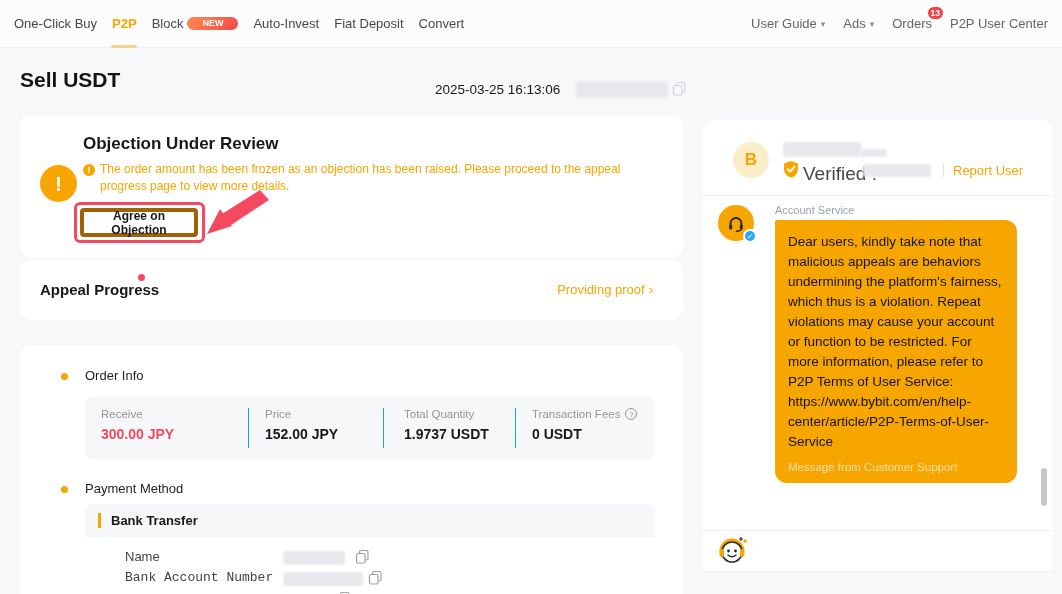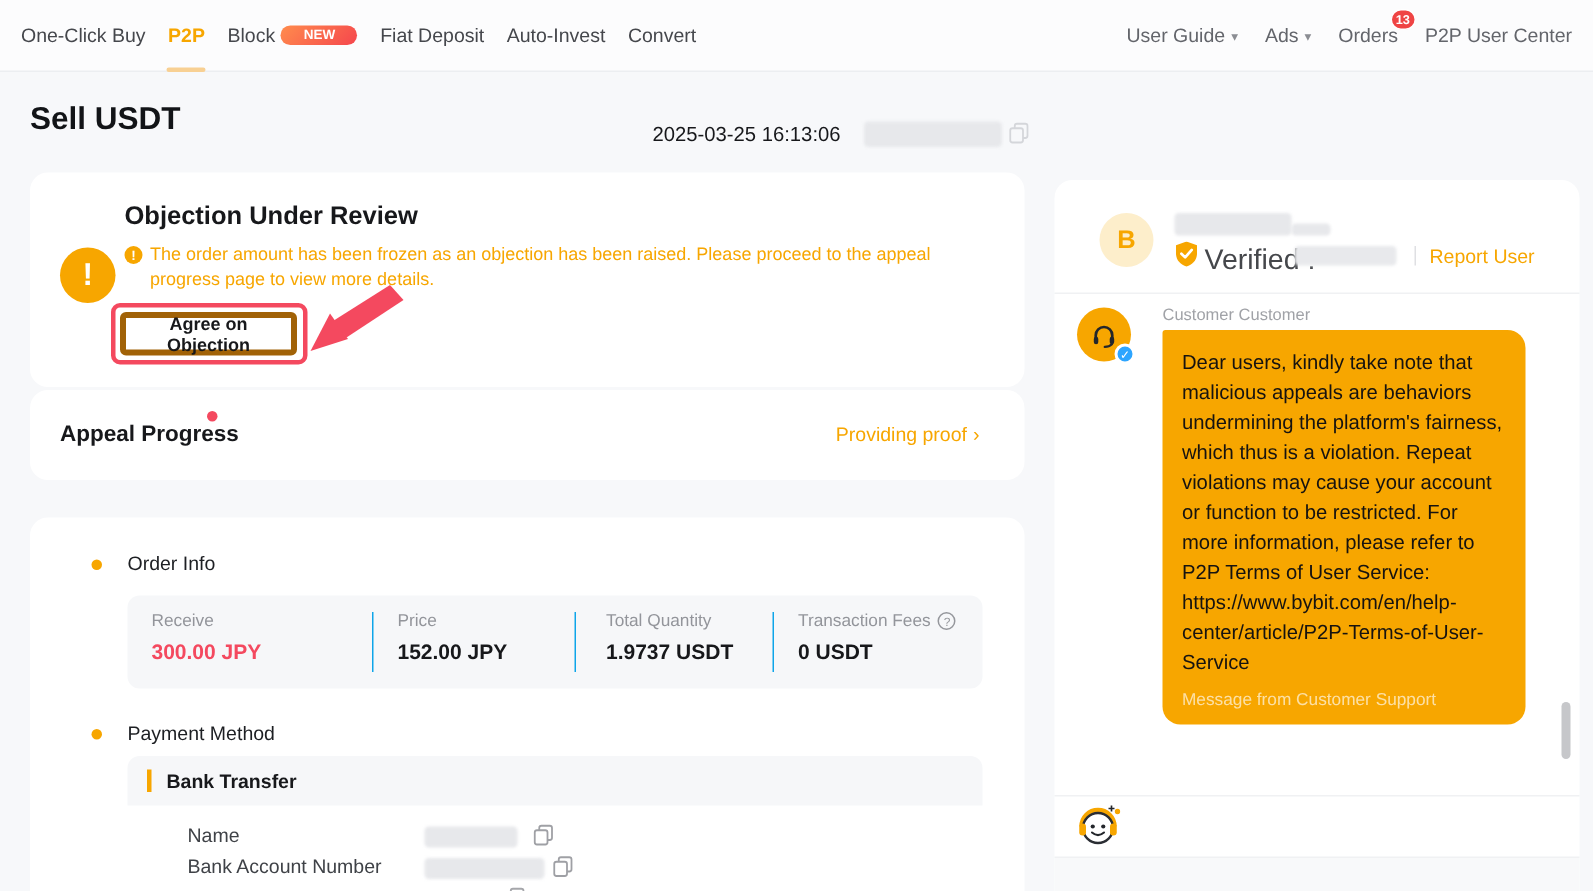--- a/index.html
+++ b/index.html
@@ -105,21 +105,21 @@
     width:12px; height:12px; margin-left:5px; border:1px solid #95979c; border-radius:50%;
     font-size:8px; color:#95979c; cursor:pointer;
   }
   .bt-header {
     position:absolute; left:65px; top:159px; width:570px; height:33px;
     background:#f6f7f9; border-radius:8px 8px 0 0; display:flex; align-items:center;
   }
   .bt-bar { width:3px; height:15px; background:#f7a600; margin-left:13px; }
   .bt-name { margin-left:10px; font-size:13px; font-weight:700; color:#17181b; }
   .pay-row { position:absolute; left:105px; font-size:13px; color:#3f4247; }
-  .r1 { top:204px; } .r2 { top:225px; }
+  .r1 { top:204px; } .r2 { top:225px;font-family:Liberation Mono, monospace; }
   .row-pill { position:absolute; top:2px; height:14px; }
   .p1 { left:158px; width:62px; } .p2 { left:158px; width:80px; }
   .row-copy { position:absolute; top:0; opacity:.75; }
   .rc1 { left:230px; } .rc2 { left:243px; }
   .copy-partial { position:absolute; left:316px; top:246px; opacity:.7; }
   
   .buyer-avatar {
     position:absolute; left:30px; top:22px; width:36px; height:36px; border-radius:50%;
     background:#fdeecb; color:#f7a600; font-weight:700; font-size:17px;
     display:flex; align-items:center; justify-content:center;
@@ -158,22 +158,22 @@
 <body>
 
 <div class="topnav">
   <div class="nav-left">
     <span class="nav-item">One-Click Buy</span>
     <span class="nav-item active">P2P</span>
     <span class="nav-item">
       <span>Block</span>
       <span class="new-badge">NEW</span>
     </span>
+    <span class="nav-item">Auto-Invest</span>
     <span class="nav-item">Fiat Deposit</span>
-    <span class="nav-item">Auto-Invest</span>
     <span class="nav-item">Convert</span>
   </div>
   <div class="nav-right">
     <span class="nav-item">
       <span>User Guide</span>
       <span class="caret">▾</span>
     </span>
     <span class="nav-item">
       <span>Ads</span>
       <span class="caret">▾</span>
@@ -287,21 +287,21 @@
 
   <div class="cs-avatar">
     <svg width="20" height="20" viewBox="0 0 20 20">
       <path d="M4.5 13 V10.5 A5.5 5.5 0 0 1 15.5 10.5 V13" fill="none" stroke="#23262b" stroke-width="1.8" stroke-linecap="round"></path>
       <rect x="3.2" y="11.5" width="3" height="5" rx="1.5" fill="#23262b"></rect>
       <rect x="13.8" y="11.5" width="3" height="5" rx="1.5" fill="#23262b"></rect>
       <path d="M15.3 16.5 Q13.5 18.3 10.5 18.3" fill="none" stroke="#23262b" stroke-width="1.5" stroke-linecap="round"></path>
     </svg>
     <span class="cs-badge">✓</span>
   </div>
-  <div class="cs-label">Customer Customer</div>
+  <div class="cs-label">Account Service</div>
 
   <div class="bubble">
     <div class="bubble-text">Dear users, kindly take note that malicious appeals are behaviors undermining the platform's fairness, which thus is a violation. Repeat violations may cause your account or function to be restricted. For more information, please refer to P2P Terms of User Service: https://www.bybit.com/en/help-center/article/P2P-Terms-of-User-Service</div>
     <div class="bubble-foot">Message from Customer Support</div>
   </div>
 
   <div class="scroll-thumb"></div>
   <div class="sec-border sb2"></div>
 
   <svg class="bot-icon" viewBox="0 0 30 30">

